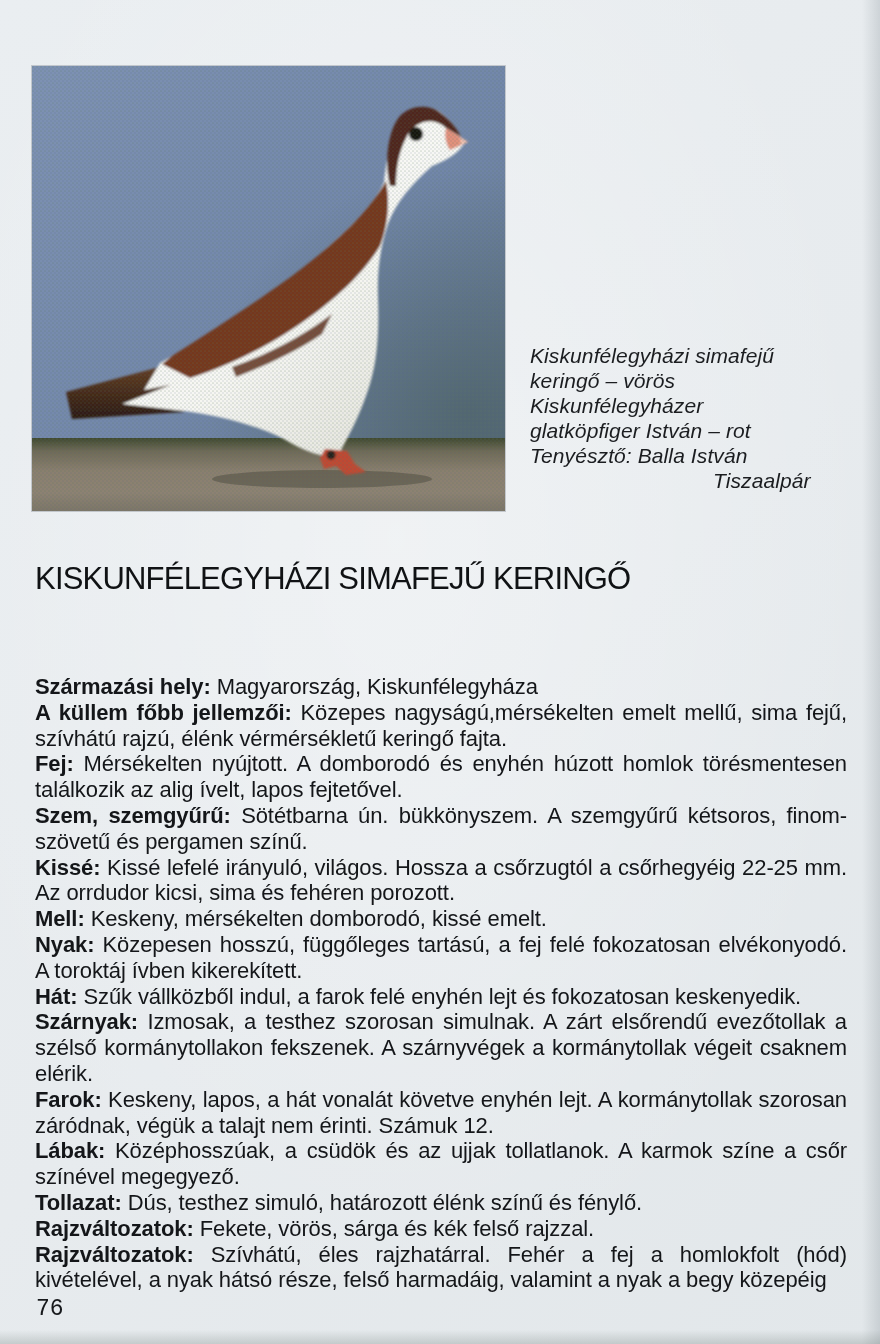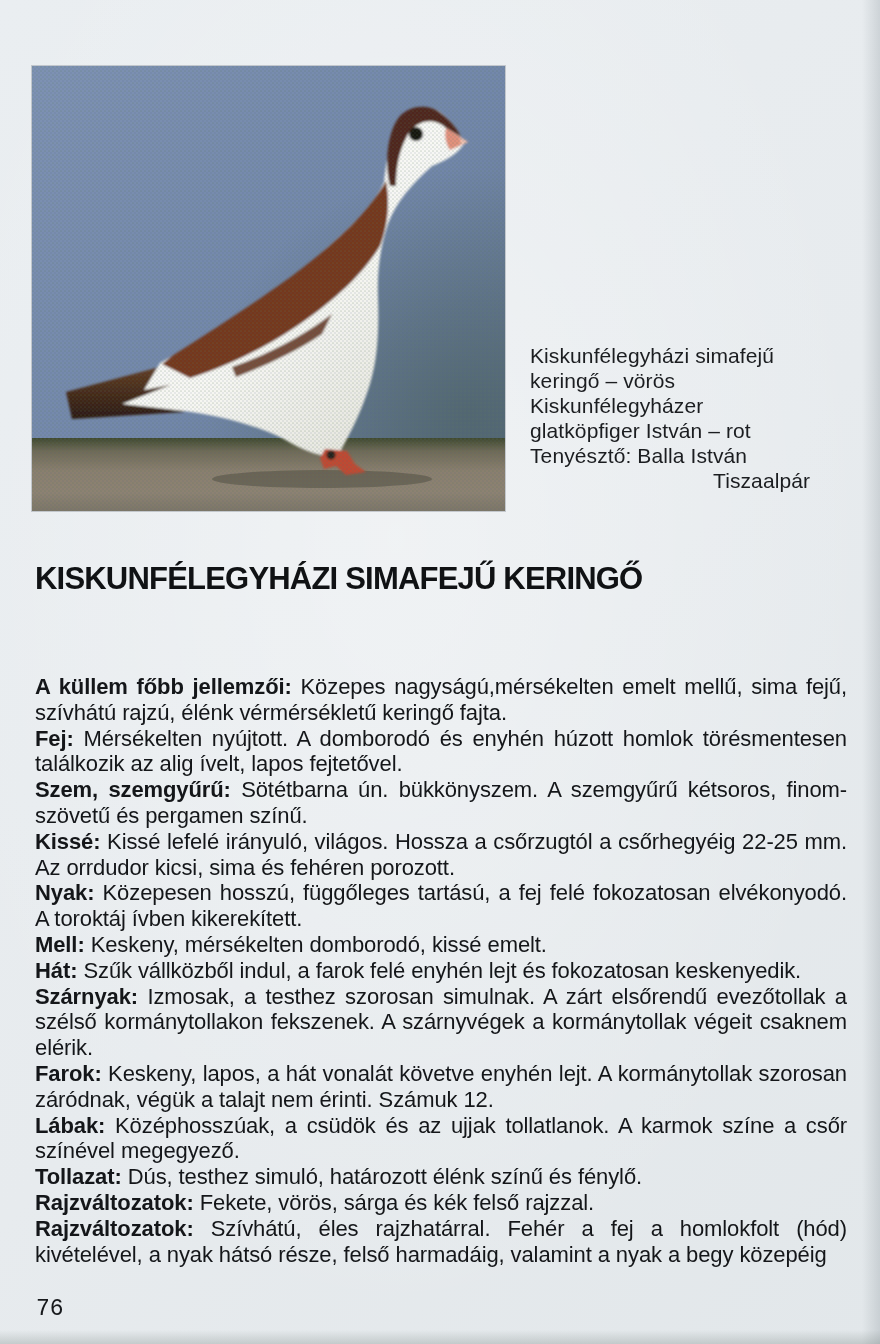--- a/index.html
+++ b/index.html
@@ -41,30 +41,31 @@
   .photo svg { display: block; width: 100%; height: 100%; }
 
   .caption {
     position: absolute;
     left: 530px; top: 343px;
     width: 330px;
     font-size: 21px;
     line-height: 25px;
     letter-spacing: 0.1px;
     color: #1b1d20;
+    font-style: italic;
   }
   .cap-indent { padding-left: 183px; }
 
   .title {
     position: absolute;
     left: 35px; top: 561px;
     width: 800px;
     margin: 0;
     font-size: 31px;
-    font-weight: bold;
+    font-weight: normal;
     letter-spacing: -0.8px;
     color: #101214;
     white-space: nowrap;
   }
 
   .body-text {
     position: absolute;
     left: 35px; top: 674px;
     width: 812px;
     font-size: 22px;
@@ -192,32 +193,33 @@
     <div class="cap-line">Kiskunfélegyházer</div>
     <div class="cap-line">glatköpfiger István – rot</div>
     <div class="cap-line">Tenyésztő: Balla István</div>
     <div class="cap-line cap-indent">Tiszaalpár</div>
   </div>
 
   <h1 class="title">KISKUNFÉLEGYHÁZI SIMAFEJŰ KERINGŐ</h1>
 
   <div class="body-text">
 
+      <p class="para"><b class="plabel">Származási hely:</b> <span class="ptext">Magyarország, Kiskunfélegyháza</span></p>
 
       <p class="para"><b class="plabel">A küllem főbb jellemzői:</b> <span class="ptext">Közepes nagyságú,mérsékelten emelt mellű, sima fejű, szívhátú rajzú, élénk vérmérsékletű keringő fajta.</span></p>
 
       <p class="para"><b class="plabel">Fej:</b> <span class="ptext">Mérsékelten nyújtott. A domborodó és enyhén húzott homlok törésmentesen találkozik az alig ívelt, lapos fejtetővel.</span></p>
 
       <p class="para"><b class="plabel">Szem, szemgyűrű:</b> <span class="ptext">Sötétbarna ún. bükkönyszem. A szemgyűrű kétsoros, finom-szövetű és pergamen színű.</span></p>
 
       <p class="para"><b class="plabel">Kissé:</b> <span class="ptext">Kissé lefelé irányuló, világos. Hossza a csőrzugtól a csőrhegyéig 22-25 mm. Az orrdudor kicsi, sima és fehéren porozott.</span></p>
 
+      <p class="para"><b class="plabel">Mell:</b> <span class="ptext">Keskeny, mérsékelten domborodó, kissé emelt.</span></p>
+
       <p class="para"><b class="plabel">Nyak:</b> <span class="ptext">Közepesen hosszú, függőleges tartású, a fej felé fokozatosan elvékonyodó. A toroktáj ívben kikerekített.</span></p>
-
-      <p class="para"><b class="plabel">Mell:</b> <span class="ptext">Keskeny, mérsékelten domborodó, kissé emelt.</span></p>
 
       <p class="para"><b class="plabel">Hát:</b> <span class="ptext">Szűk vállközből indul, a farok felé enyhén lejt és fokozatosan keskenyedik.</span></p>
 
       <p class="para"><b class="plabel">Szárnyak:</b> <span class="ptext">Izmosak, a testhez szorosan simulnak. A zárt elsőrendű evezőtollak a szélső kormánytollakon fekszenek. A szárnyvégek a kormánytollak végeit csaknem elérik.</span></p>
 
       <p class="para"><b class="plabel">Farok:</b> <span class="ptext">Keskeny, lapos, a hát vonalát követve enyhén lejt. A kormánytollak szorosan záródnak, végük a talajt nem érinti. Számuk 12.</span></p>
 
       <p class="para"><b class="plabel">Lábak:</b> <span class="ptext">Középhosszúak, a csüdök és az ujjak tollatlanok. A karmok színe a csőr színével megegyező.</span></p>
 
       <p class="para"><b class="plabel">Tollazat:</b> <span class="ptext">Dús, testhez simuló, határozott élénk színű és fénylő.</span></p>

